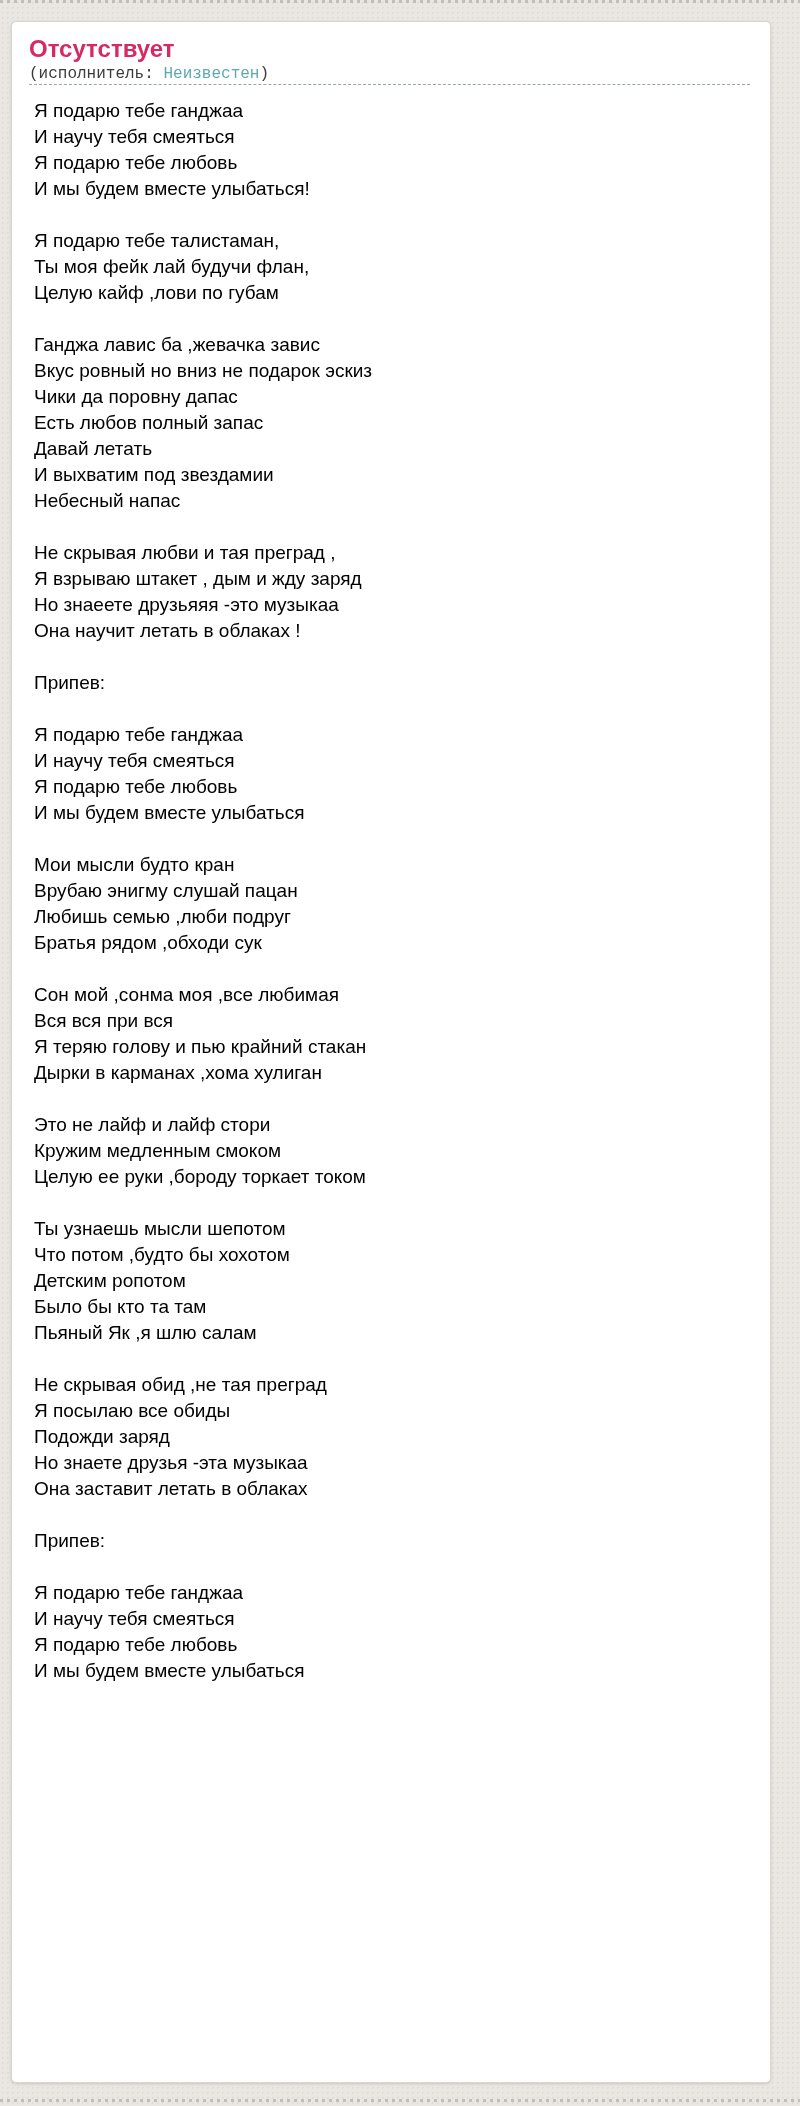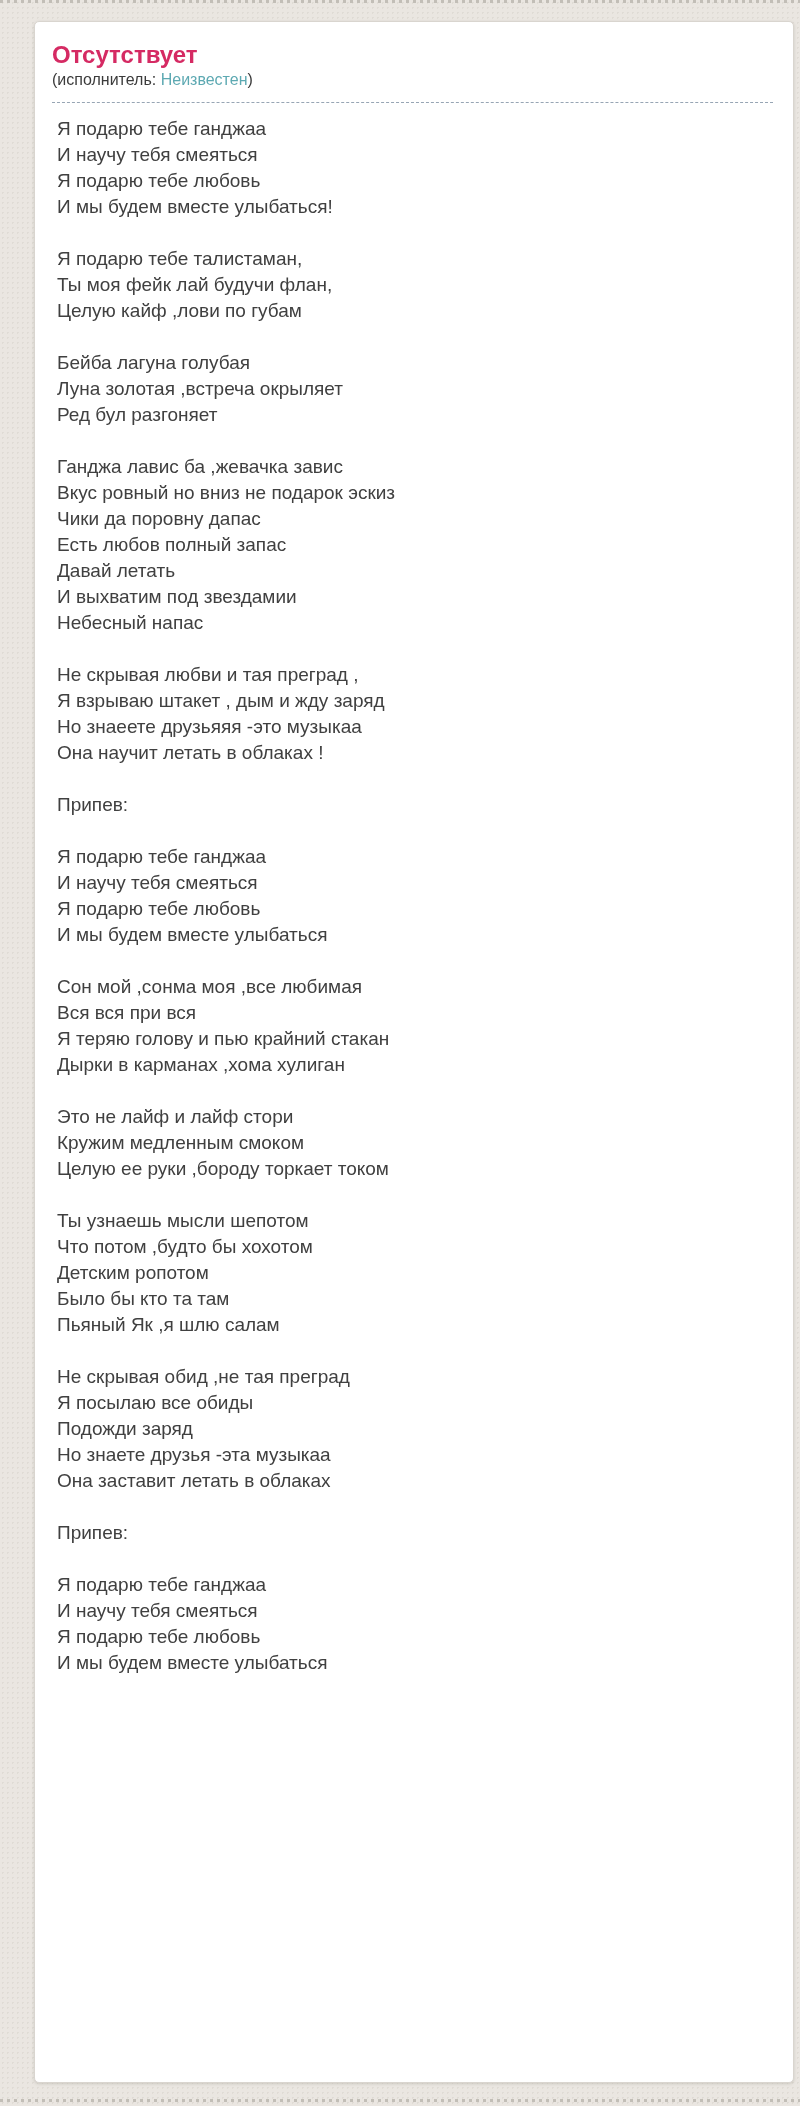--- a/index.html
+++ b/index.html
@@ -17,83 +17,84 @@
     position: absolute;
     left: 0;
     width: 800px;
     height: 3px;
     background: repeating-linear-gradient(90deg, #c2beb7 0 3px, transparent 3px 7px);
   }
   .edge-dots.top { top: 0; }
   .edge-dots.bottom { top: 2099px; }
   .card {
     position: absolute;
-    left: 34px;
+    left: 11px;
     top: 21px;
     width: 760px;
     height: 2062px;
     background: #ffffff;
     border: 1px solid #d9d5cf;
     border-radius: 5px;
     box-shadow: 0 1px 3px rgba(120,115,105,0.25);
-    padding: 18px 20px 28px 17px;
+    padding: 12px 20px 28px 17px;
   }
   h1.song-title {
     color: #d52a63;
     font-size: 24px;
     line-height: 30px;
     font-weight: bold;
     letter-spacing: 0;
   }
   .artist-line {
     font-size: 16px;
     line-height: 20px;
     color: #3b3b3b;
-    margin-bottom: 12px;
+    margin-bottom: 0;
+    font-family: Liberation Mono, monospace;
   }
   .artist-line a {
     color: #5da9b2;
     text-decoration: none;
     cursor: pointer;
   }
   .separator {
     border-bottom: 1px dashed #97a5b4;
     height: 1px;
     width: 100%;
   }
   .lyrics {
     margin-top: 13px;
     margin-left: 5px;
     font-size: 19px;
     line-height: 26px;
-    color: #404040;
+    color: #000000;
   }
   .lyrics p.stanza { margin: 0 0 26px 0; }
   .lyrics p.stanza:last-child { margin-bottom: 0; }
 </style>
 </head>
 <body>
 
 <div class="edge-dots top"></div>
 
 <div class="card">
   <h1 class="song-title" style="color: rgb(213, 42, 99);">Отсутствует</h1>
 
   <div class="artist-line"><span>(исполнитель: </span><a href="#" style="color: rgb(93, 169, 178);">Неизвестен</a><span>)</span></div>
 
   <div class="separator"></div>
 
   <div class="lyrics">
       <p class="stanza">Я подарю тебе ганджаа<br>И научу тебя смеяться<br>Я подарю тебе любовь<br>И мы будем вместе улыбаться!</p>
       <p class="stanza">Я подарю тебе талистаман,<br>Ты моя фейк лай будучи флан,<br>Целую кайф ,лови по губам</p>
-      <p class="stanza">Бейба лагуна голубая<br>Луна золотая ,встреча окрыляет<br>Ред бул разгоняет</p>
       <p class="stanza">Ганджа лавис ба ,жевачка завис<br>Вкус ровный но вниз не подарок эскиз<br>Чики да поровну дапас<br>Есть любов полный запас<br>Давай летать<br>И выхватим под звездамии<br>Небесный напас</p>
       <p class="stanza">Не скрывая любви и тая преград ,<br>Я взрываю штакет , дым и жду заряд<br>Но знаеете друзьяяя -это музыкаа<br>Она научит летать в облаках !</p>
       <p class="stanza">Припев:</p>
       <p class="stanza">Я подарю тебе ганджаа<br>И научу тебя смеяться<br>Я подарю тебе любовь<br>И мы будем вместе улыбаться</p>
+      <p class="stanza">Мои мысли будто кран<br>Врубаю энигму слушай пацан<br>Любишь семью ,люби подруг<br>Братья рядом ,обходи сук</p>
       <p class="stanza">Сон мой ,сонма моя ,все любимая<br>Вся вся при вся<br>Я теряю голову и пью крайний стакан<br>Дырки в карманах ,хома хулиган</p>
       <p class="stanza">Это не лайф и лайф стори<br>Кружим медленным смоком<br>Целую ее руки ,бороду торкает током</p>
       <p class="stanza">Ты узнаешь мысли шепотом<br>Что потом ,будто бы хохотом<br>Детским ропотом<br>Было бы кто та там<br>Пьяный Як ,я шлю салам</p>
       <p class="stanza">Не скрывая обид ,не тая преград<br>Я посылаю все обиды<br>Подожди заряд<br>Но знаете друзья -эта музыкаа<br>Она заставит летать в облаках</p>
       <p class="stanza">Припев:</p>
       <p class="stanza">Я подарю тебе ганджаа<br>И научу тебя смеяться<br>Я подарю тебе любовь<br>И мы будем вместе улыбаться</p>
     </div>
 </div>
 
 <div class="edge-dots bottom"></div>

